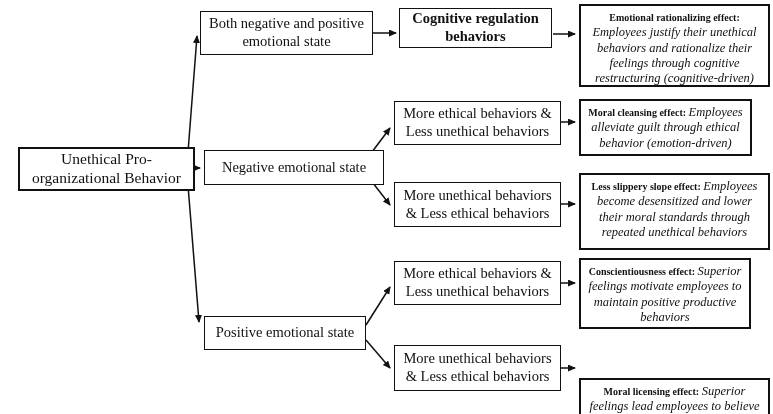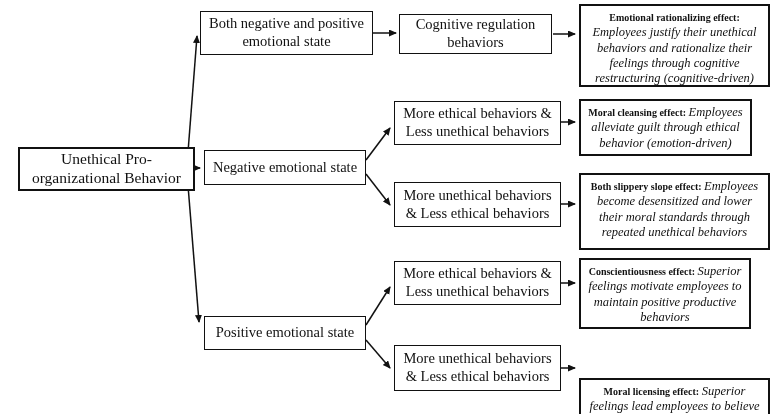--- a/index.html
+++ b/index.html
@@ -63,28 +63,28 @@
     <line x1="561" y1="368" x2="575" y2="368" stroke="#111" stroke-width="1.5" marker-end="url(#ah)"></line>
   </svg>
 
   <div class="box root-box" style="left:10px;top:147px;width:177px;height:44px;">
     <span>Unethical Pro-organizational Behavior</span>
   </div>
 
   <div class="box state-box" style="left:200px;top:11px;width:173px;height:44px;">
     <span>Both negative and positive emotional state</span>
   </div>
-  <div class="box state-box" style="left:204px;top:150px;width:162px;height:35px;">
+  <div class="box state-box" style="left:204px;top:150px;width:180px;height:35px;">
     <span>Negative emotional state</span>
   </div>
   <div class="box state-box" style="left:204px;top:316px;width:162px;height:34px;">
     <span>Positive emotional state</span>
   </div>
 
-  <div class="box behavior-box" style="left:399px;top:14px;width:153px;height:40px;">
+  <div class="box behavior-box" style="left:399px;top:8px;width:153px;height:40px;font-weight:bold;">
     <span>Cognitive regulation behaviors</span>
   </div>
   <div class="box behavior-box" style="left:394px;top:101px;width:167px;height:44px;">
     <span>More ethical behaviors &amp; Less unethical behaviors</span>
   </div>
   <div class="box behavior-box" style="left:394px;top:182px;width:167px;height:45px;">
     <span>More unethical behaviors &amp; Less ethical behaviors</span>
   </div>
   <div class="box behavior-box" style="left:394px;top:261px;width:167px;height:44px;">
     <span>More ethical behaviors &amp; Less unethical behaviors</span>
@@ -100,21 +100,21 @@
     </div>
   </div>
   <div class="box effect-box" style="left:579px;top:99px;width:173px;height:57px;">
     <div class="inner">
       <span class="effect-title">Moral cleansing effect: </span>
       <span class="effect-desc">Employees alleviate guilt through ethical behavior (emotion-driven)</span>
     </div>
   </div>
   <div class="box effect-box" style="left:579px;top:173px;width:191px;height:77px;">
     <div class="inner">
-      <span class="effect-title">Both slippery slope effect: </span>
+      <span class="effect-title">Less slippery slope effect: </span>
       <span class="effect-desc">Employees become desensitized and lower their moral standards through repeated unethical behaviors</span>
     </div>
   </div>
   <div class="box effect-box" style="left:579px;top:258px;width:172px;height:71px;">
     <div class="inner">
       <span class="effect-title">Conscientiousness effect: </span>
       <span class="effect-desc">Superior feelings motivate employees to maintain positive productive behaviors</span>
     </div>
   </div>
   <div class="box effect-box" style="left:579px;top:338px;width:191px;height:73px;margin-top:40px;">

